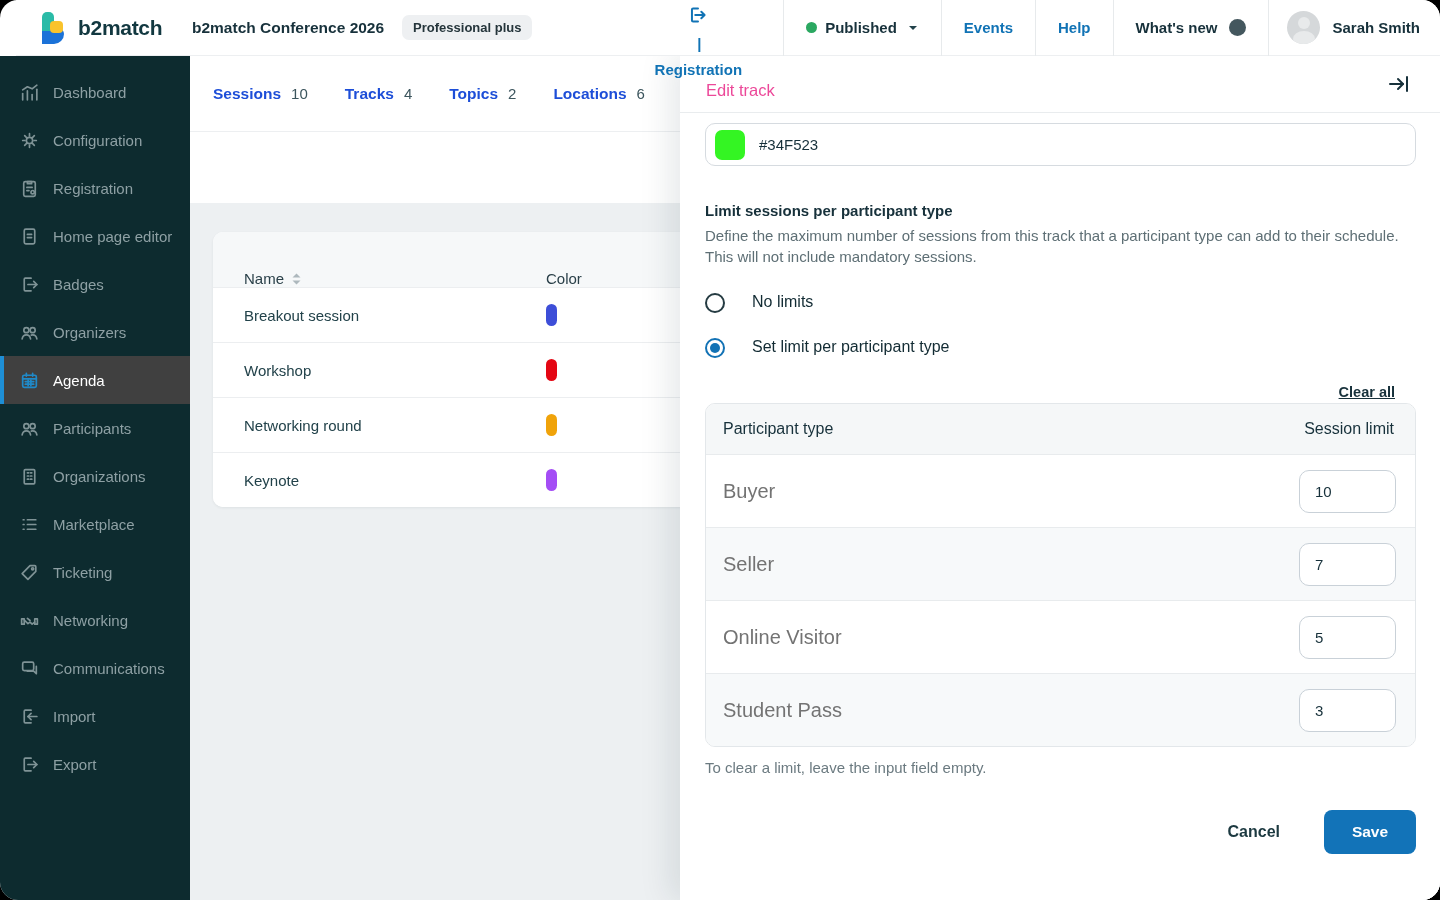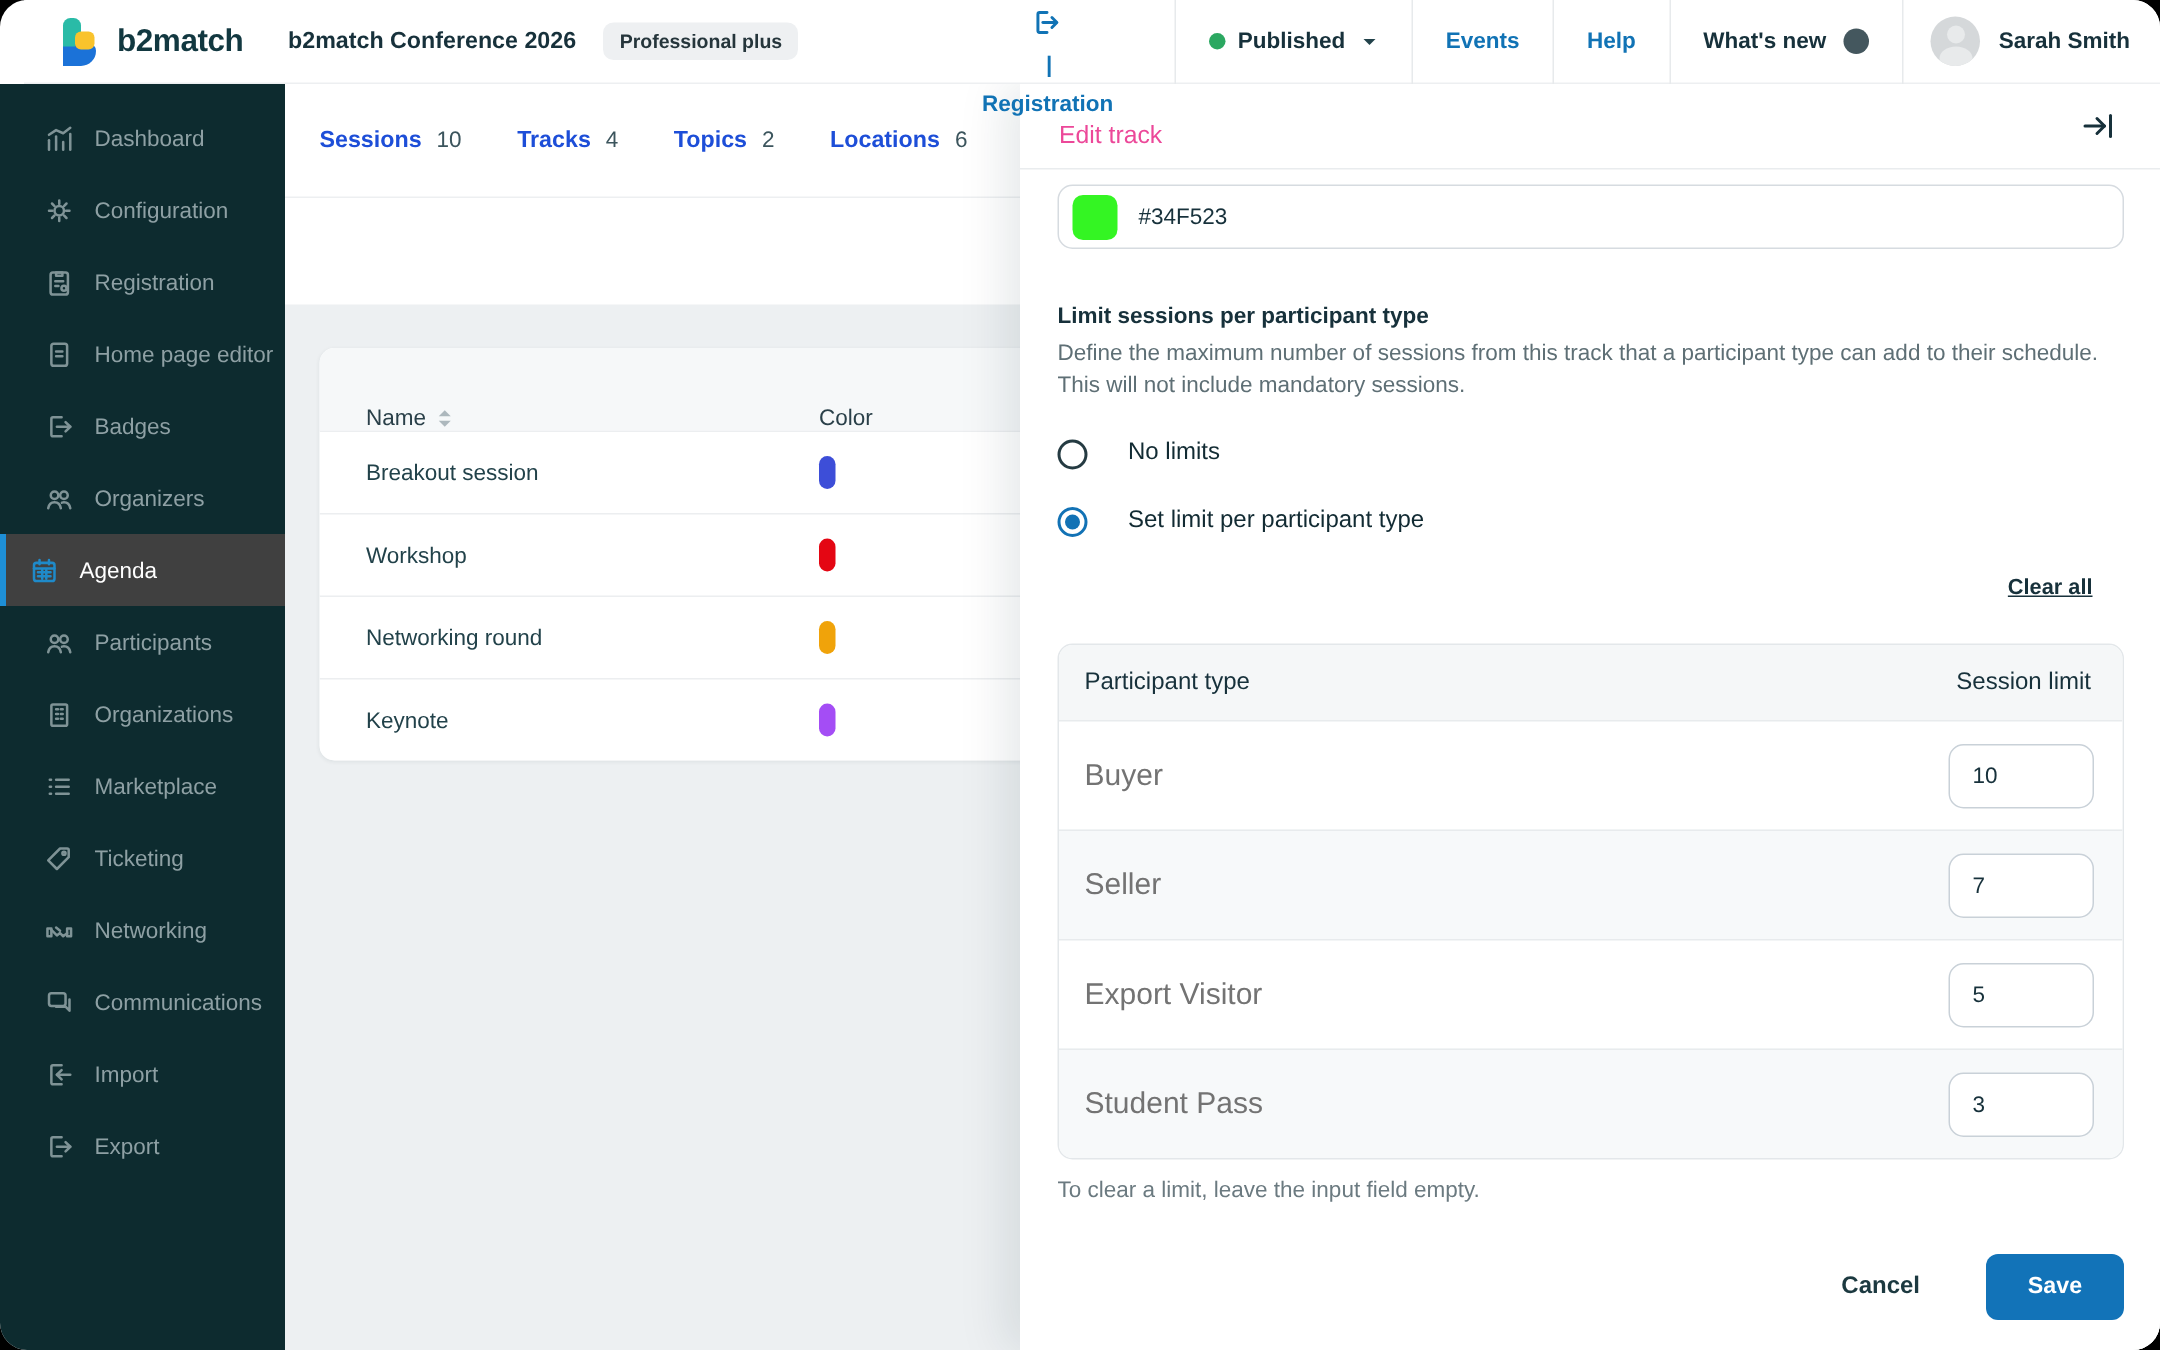--- a/index.html
+++ b/index.html
@@ -24,21 +24,21 @@
   .whats-new { font-size:15px; font-weight:600; color:#17313B; }
   .notif-dot { width:17px; height:17px; border-radius:50%; background:#44575E; margin-left:4px; }
   .user-group { padding:0 20px 0 18px; }
   .avatar { width:33px; height:33px; border-radius:50%; background:#D5D8DA; position:relative; overflow:hidden; flex:0 0 auto; }
   .avatar:before { content:""; position:absolute; top:6px; left:50%; transform:translateX(-50%); width:12px; height:12px; border-radius:50%; background:#E8EAEB; }
   .avatar:after { content:""; position:absolute; top:20px; left:50%; transform:translateX(-50%); width:22px; height:16px; border-radius:50%; background:#E8EAEB; }
   .user-name { font-size:15px; font-weight:600; color:#17313B; margin-left:4px; }
 
   
   nav.sidebar { position:absolute; top:56px; left:0; bottom:0; width:190px; background:#0D2B2F; padding-top:12px; z-index:10; }
-  .side-item { position:relative; height:48px; display:flex; align-items:center; gap:13px; padding-left:28px; color:#8EA0A4; font-size:15px; cursor:pointer; }
+  .side-item { position:relative; height:48px; display:flex; align-items:center; gap:13px; padding-left:18px; color:#8EA0A4; font-size:15px; cursor:pointer; }
   .side-item .side-ico { display:inline-flex; width:22px; justify-content:center; color:#7F9396; flex:0 0 auto; }
   .side-item.active { background:#404040; color:#FFFFFF; padding-left:14px; border-left:4px solid #1E8FD6; }
   .side-item.active .side-ico { color:#1F8AC9; }
   .side-label { white-space:nowrap; }
 
   
   main { position:absolute; top:56px; left:190px; right:0; bottom:0; background:#fff; z-index:5; }
   .tabbar { height:76px; display:flex; align-items:center; gap:37px; padding-left:23px; background:#fff; border-bottom:1px solid #EDEFF1; }
   .tab { display:flex; align-items:baseline; gap:10px; cursor:pointer; white-space:nowrap; }
   .tab-label { font-size:15.5px; font-weight:600; color:#1d4ed8; }
@@ -65,21 +65,21 @@
   .limit-h { margin-top:36px; font-size:15px; font-weight:700; color:#17313B; }
   .limit-p { margin-top:6px; font-size:15px; line-height:21px; color:#5E6F75; max-width:708px; }
   .radios { margin-top:26px; }
   .radio-opt { display:flex; gap:27px; height:20px; margin-bottom:25px; cursor:pointer; }
   .radio { width:20px; height:20px; border-radius:50%; border:2px solid #253B42; flex:0 0 auto; position:relative; background:#fff; }
   .radio.sel { border-color:#1272B5; }
   .radio.sel:after { content:""; position:absolute; top:50%; left:50%; transform:translate(-50%,-50%); width:10px; height:10px; border-radius:50%; background:#1272B5; }
   .radio-label { font-size:16px; font-weight:500; color:#122B33; }
   .clear-row { margin-top:16px; text-align:right; padding-right:21px; height:20px; }
   .clear-link { font-size:14.5px; font-weight:700; color:#17313B; text-decoration:underline; cursor:pointer; }
-  .ltable { margin-top:26px; border:1px solid #E3E7EA; border-radius:10px; overflow:hidden; }
+  .ltable { border:1px solid #E3E7EA; border-radius:10px; overflow:hidden; }
   .lhead { height:50px; background:#F5F7F8; display:flex; align-items:center; justify-content:space-between; padding:0 21px 0 17px; }
   .lhead span { font-size:16px; font-weight:500; color:#17313B; }
   .lrow { height:73px; display:flex; align-items:center; justify-content:space-between; padding:0 19px 0 17px; border-top:1px solid #E8EBED; background:#fff; }
   .lrow.alt { background:#F7F9FA; }
   .ltype { font-size:20px; font-weight:500; color:#737373; }
   .linput { width:97px; height:43px; border:1px solid #C9D1D8; border-radius:10px; background:#fff; padding-left:15px; font-size:15px; color:#17313B; font-family:"Liberation Sans", sans-serif; outline:none; }
   .note { margin-top:12px; font-size:15px; color:#6B7A80; }
   .pfooter { margin-top:34px; display:flex; align-items:center; justify-content:flex-end; gap:44px; }
   .btn-cancel { background:none; border:none; font-size:16px; font-weight:600; color:#1C3940; cursor:pointer; font-family:"Liberation Sans", sans-serif; }
   .btn-save { width:92px; height:44px; background:#1273B8; border:none; border-radius:8px; color:#fff; font-size:15.5px; font-weight:600; cursor:pointer; font-family:"Liberation Sans", sans-serif; }
@@ -397,21 +397,21 @@
         <div id="limitrows">
             <div class="lrow">
               <span class="ltype">Buyer</span>
               <input class="linput" value="10" style="">
             </div>
             <div class="lrow alt">
               <span class="ltype">Seller</span>
               <input class="linput" value="7" style="">
             </div>
             <div class="lrow">
-              <span class="ltype">Export Visitor</span>
+              <span class="ltype">Online Visitor</span>
               <input class="linput" value="5" style="">
             </div>
             <div class="lrow alt">
               <span class="ltype">Student Pass</span>
               <input class="linput" value="3" style="">
             </div>
           </div>
       </div>
       <p class="note">To clear a limit, leave the input field empty.</p>
       <div class="pfooter">

